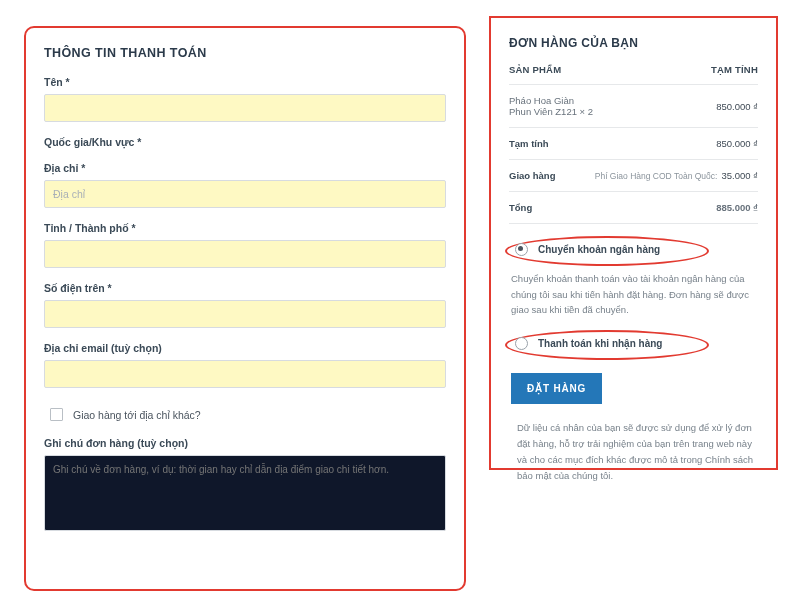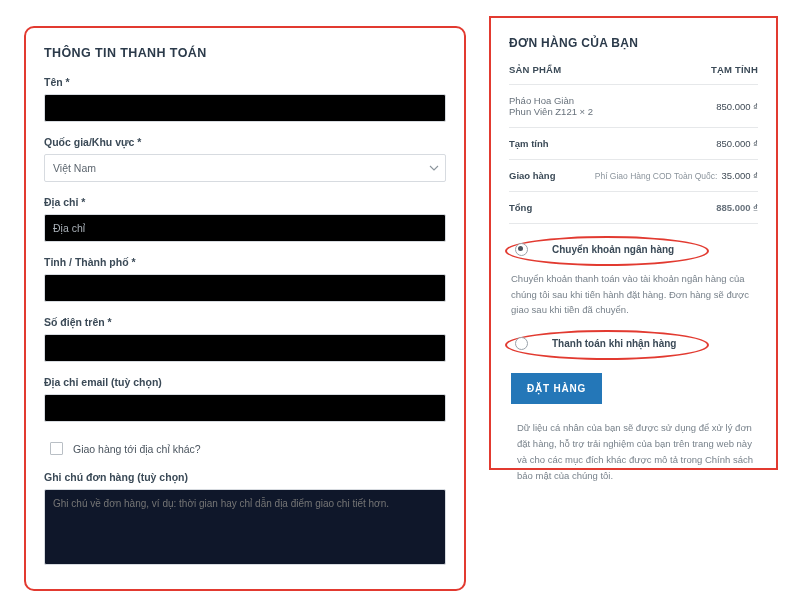--- a/index.html
+++ b/index.html
@@ -50,21 +50,21 @@
   }
   .field-col {
     flex: 1;
     min-width: 0;
   }
   .text-input {
     width: 100%;
     box-sizing: border-box;
     height: 28px;
     border: 1px solid #d7dbe0;
-    background: #000000;
+    background: #fef9c3;
     border-radius: 2px;
     font-size: 10.5px;
     color: #7a838d;
     padding: 0 8px;
     font-family: "Liberation Sans", sans-serif;
     outline: none;
   }
   .text-input::placeholder { color: #a9b0b7; }
   .field-block { margin-bottom: 14px; }
 
@@ -177,21 +177,21 @@
     color: #8b949c;
     display: inline-block;
     margin-right: 4px;
   }
   .total-amt { font-weight: bold; color: #2b3a4a; font-size: 10.5px; }
 
   .pay-option {
     position: relative;
     display: flex;
     align-items: center;
-    gap: 24px;
+    gap: 10px;
     margin: 14px 0 0 0;
     padding: 5px 4px 5px 6px;
   }
   .pay-option .oval {
     position: absolute;
     left: -4px;
     top: -2px;
     width: 200px;
     height: 26px;
     border: 2px solid #e23a30;
@@ -255,28 +255,20 @@
 
     <div class="field-row">
       <div class="field-col">
         <span class="field-label">Tên *</span>
         <input class="text-input" type="text" value="" style="">
       </div>
     </div>
 
     <div class="field-block">
       <span class="field-label">Quốc gia/Khu vực *</span>
-      <div class="select-wrap">
-        <div class="select-input">Việt Nam</div>
-        <span class="chevron">
-          <svg viewBox="0 0 10 10" width="10" height="10">
-              <path d="M1 3 L5 7 L9 3" fill="none" stroke="#8b949c" stroke-width="1.1"></path>
-            </svg>
-        </span>
-      </div>
     </div>
 
     <div class="field-block">
       <span class="field-label">Địa chỉ *</span>
       <input class="text-input" type="text" placeholder="Địa chỉ" style="">
     </div>
 
     <div class="field-block">
       <span class="field-label">Tỉnh / Thành phố *</span>
       <input class="text-input" type="text" value="" style="">

